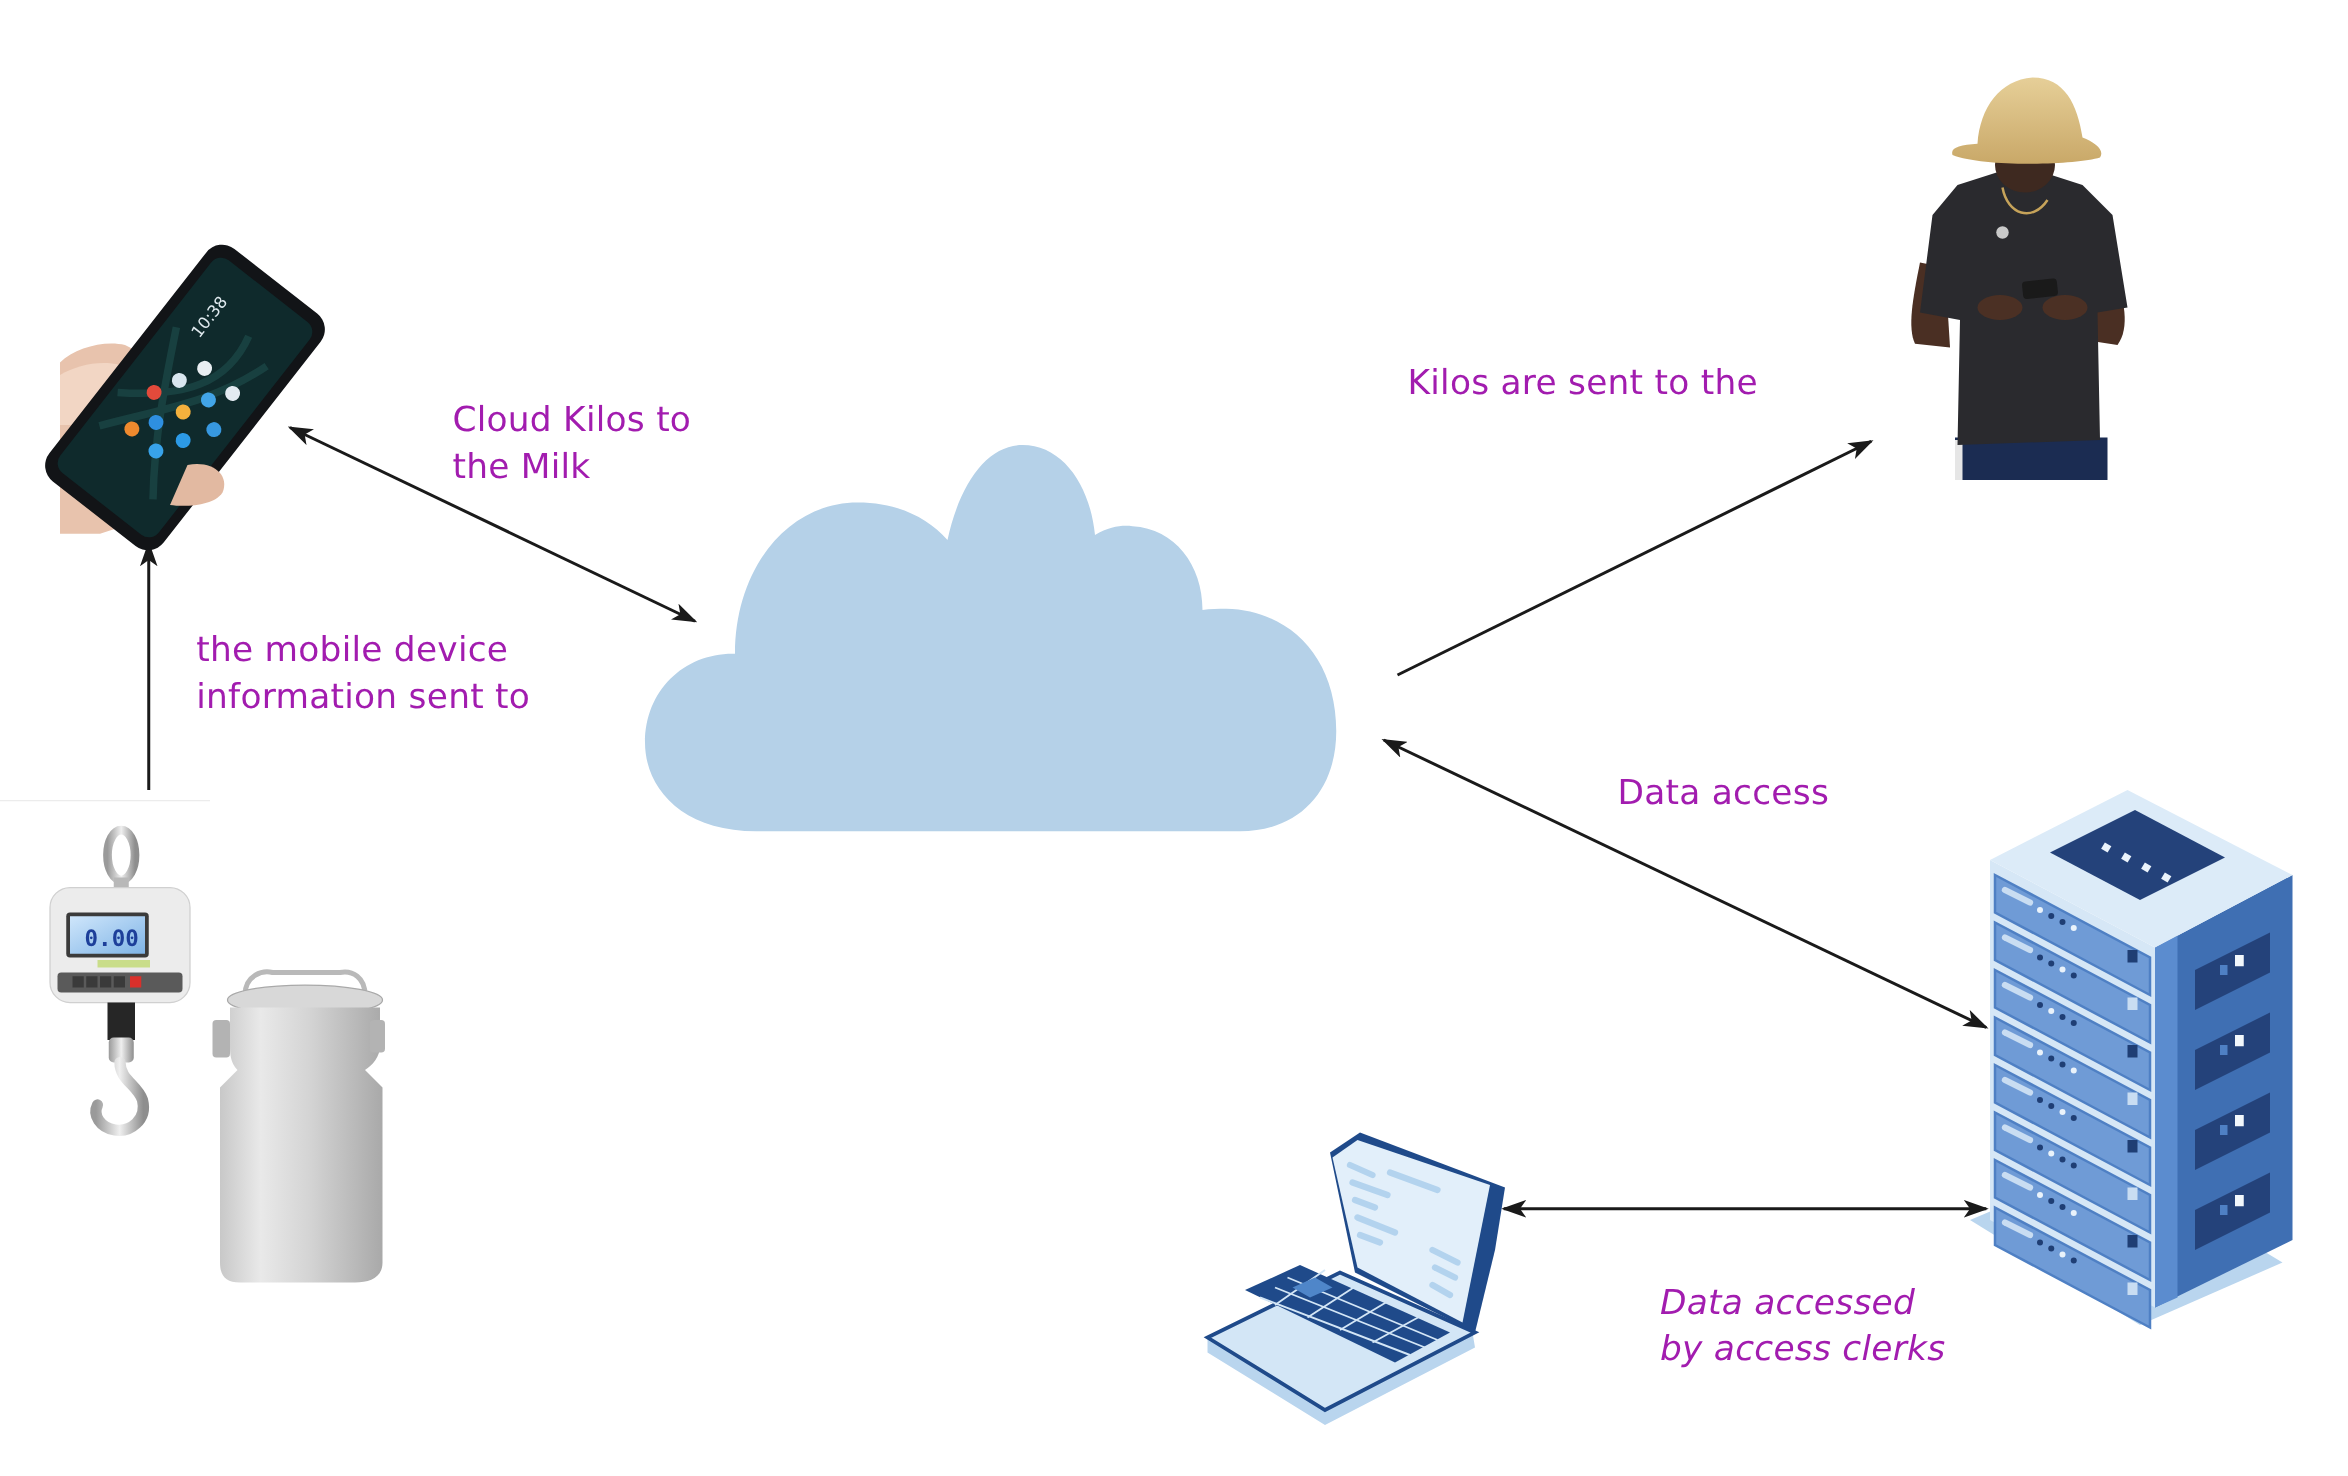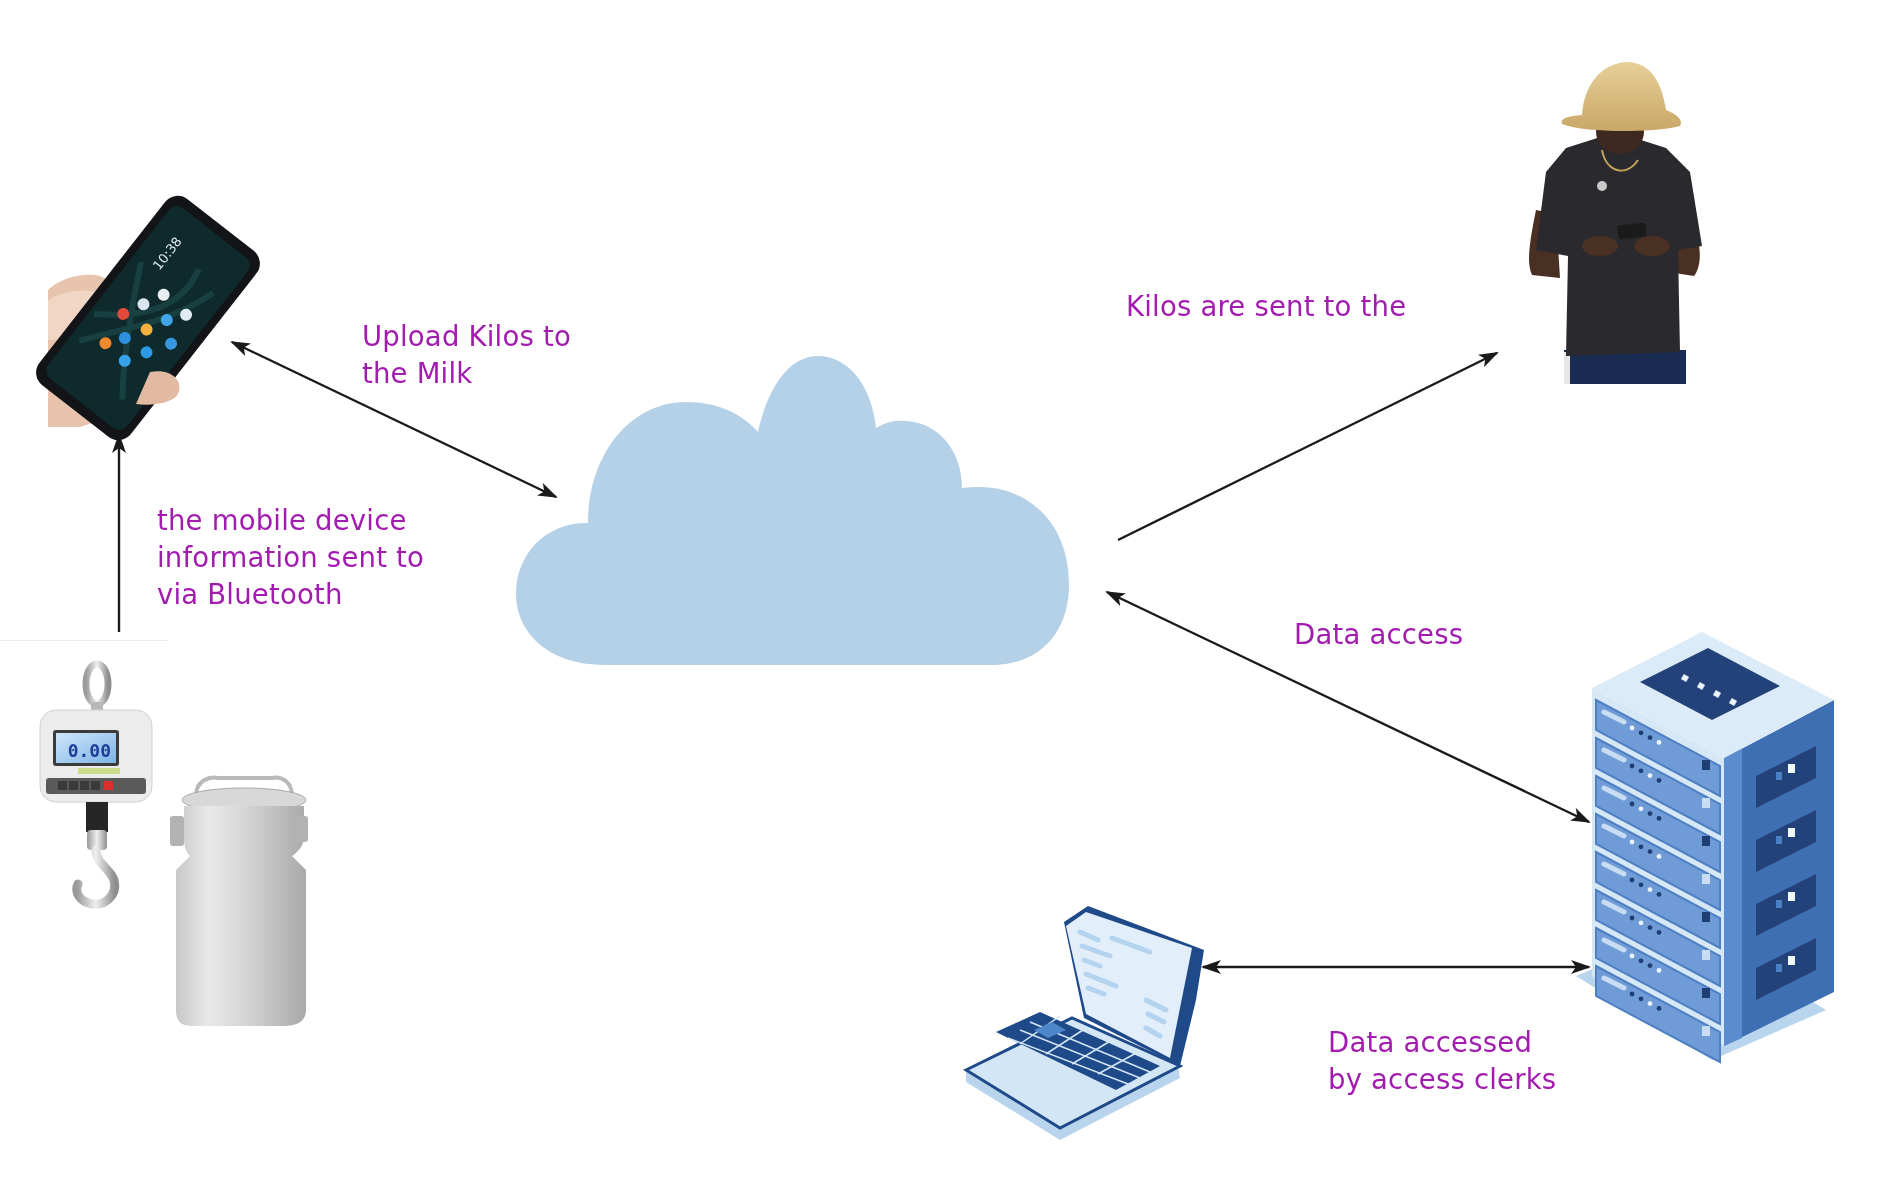--- a/index.html
+++ b/index.html
@@ -6,21 +6,21 @@
   body { width: 1878px; height: 1181px; position: relative; overflow: hidden;
          font-family: "DejaVu Sans", "Liberation Sans", sans-serif; color: #1f1f1f; }
   #stage { position: absolute; left: 0; top: 0; width: 1878px; height: 1181px; }
   .label { position: absolute; font-size: 27.5px; line-height: 37px; color: #a21caf;
            letter-spacing: 0.2px; white-space: nowrap; font-family: "DejaVu Sans", sans-serif; }
   .label span { display: block; }
   #lbl-upload { left: 362px; top: 318px; }
   #lbl-milk   { left: 157px; top: 502px; }
   #lbl-sms    { left: 1126px; top: 288px; }
   #lbl-access { left: 1294px; top: 616px; }
-  #lbl-clerks { left: 1328px; top: 1024px; }
+  #lbl-clerks { left: 1328px; top: 1024px; font-style: italic; }
   .scale-frame { position: absolute; left: 0; top: 640px; width: 168px; height: 300px;
                  border-top: 1px solid #ececec; }
 </style>
 </head>
 <body>
 
 <div id="stage">
 
   <div class="scale-frame"></div>
 
@@ -272,27 +272,26 @@
         <line x1="1020" y1="1044" x2="1060" y2="1016"></line>
         <line x1="1046" y1="1054" x2="1086" y2="1028"></line>
         <line x1="1072" y1="1064" x2="1112" y2="1040"></line>
         <line x1="1098" y1="1074" x2="1138" y2="1052"></line>
       </g>
       <path d="M1034 1030 L 1052 1022 L 1066 1030 L 1048 1038 Z" fill="#4f86c9"></path>
     </g>
   </svg>
 
   <div class="label" id="lbl-upload">
-    <span>Upload Kilos to</span>
+    <span>Cloud Kilos to</span>
     <span>the Milk</span>
   </div>
   <div class="label" id="lbl-milk">
     <span>the mobile device</span>
     <span>information sent to</span>
-    <span>via Bluetooth</span>
   </div>
   <div class="label" id="lbl-sms">
     <span>Kilos are sent to the</span>
   </div>
   <div class="label" id="lbl-access">
     <span>Data access</span>
   </div>
   <div class="label" id="lbl-clerks">
     <span>Data accessed</span>
     <span>by access clerks</span>

